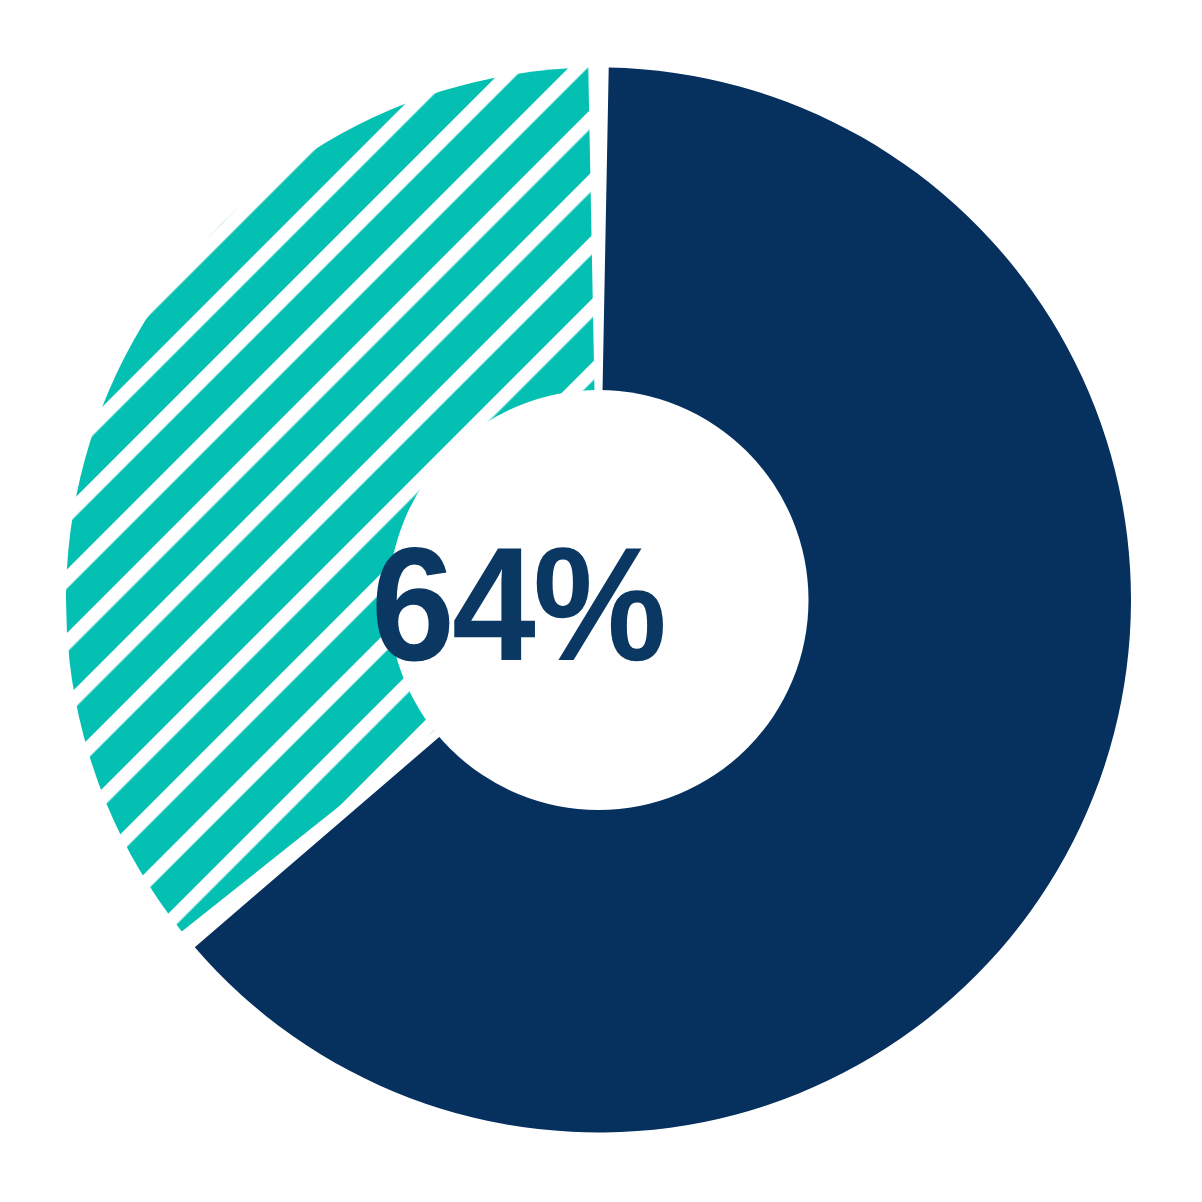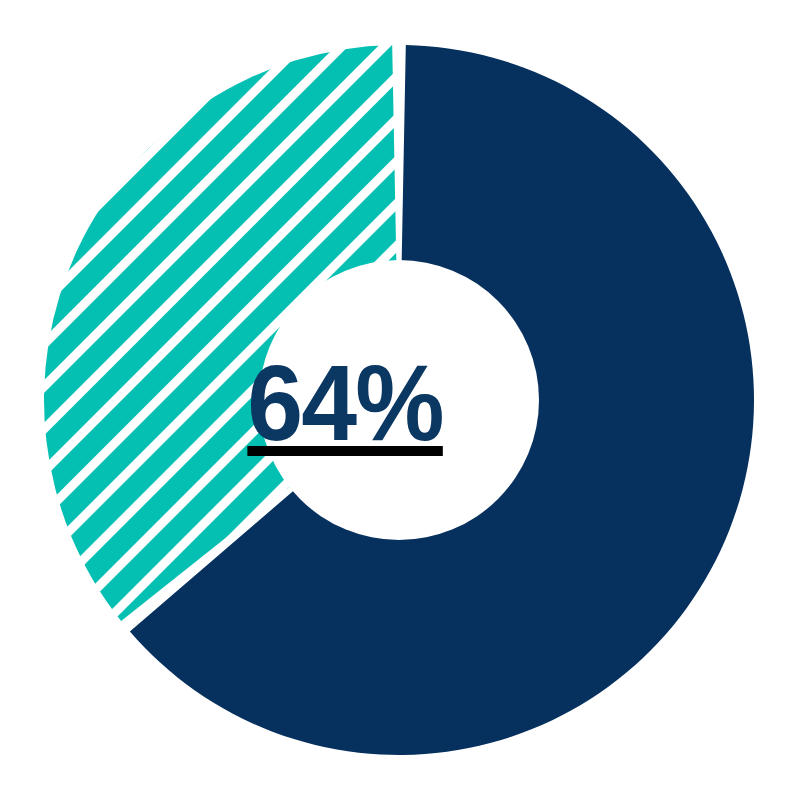--- a/index.html
+++ b/index.html
@@ -31,21 +31,20 @@
   #center-label-wrap {
     position: absolute;
     left: 0;
     top: 0;
     width: 687px;
     height: 801px;
     display: flex;
     align-items: center;
     justify-content: center;
     pointer-events: none;
-    text-decoration: underline;
   }
   #center-label {
     position: relative;
     top: 2px;
     left: 2px;
     font-family: "Liberation Sans", "DejaVu Sans", sans-serif;
     font-weight: 700;
     font-size: 108px;
     line-height: 1;
     letter-spacing: -2px;

